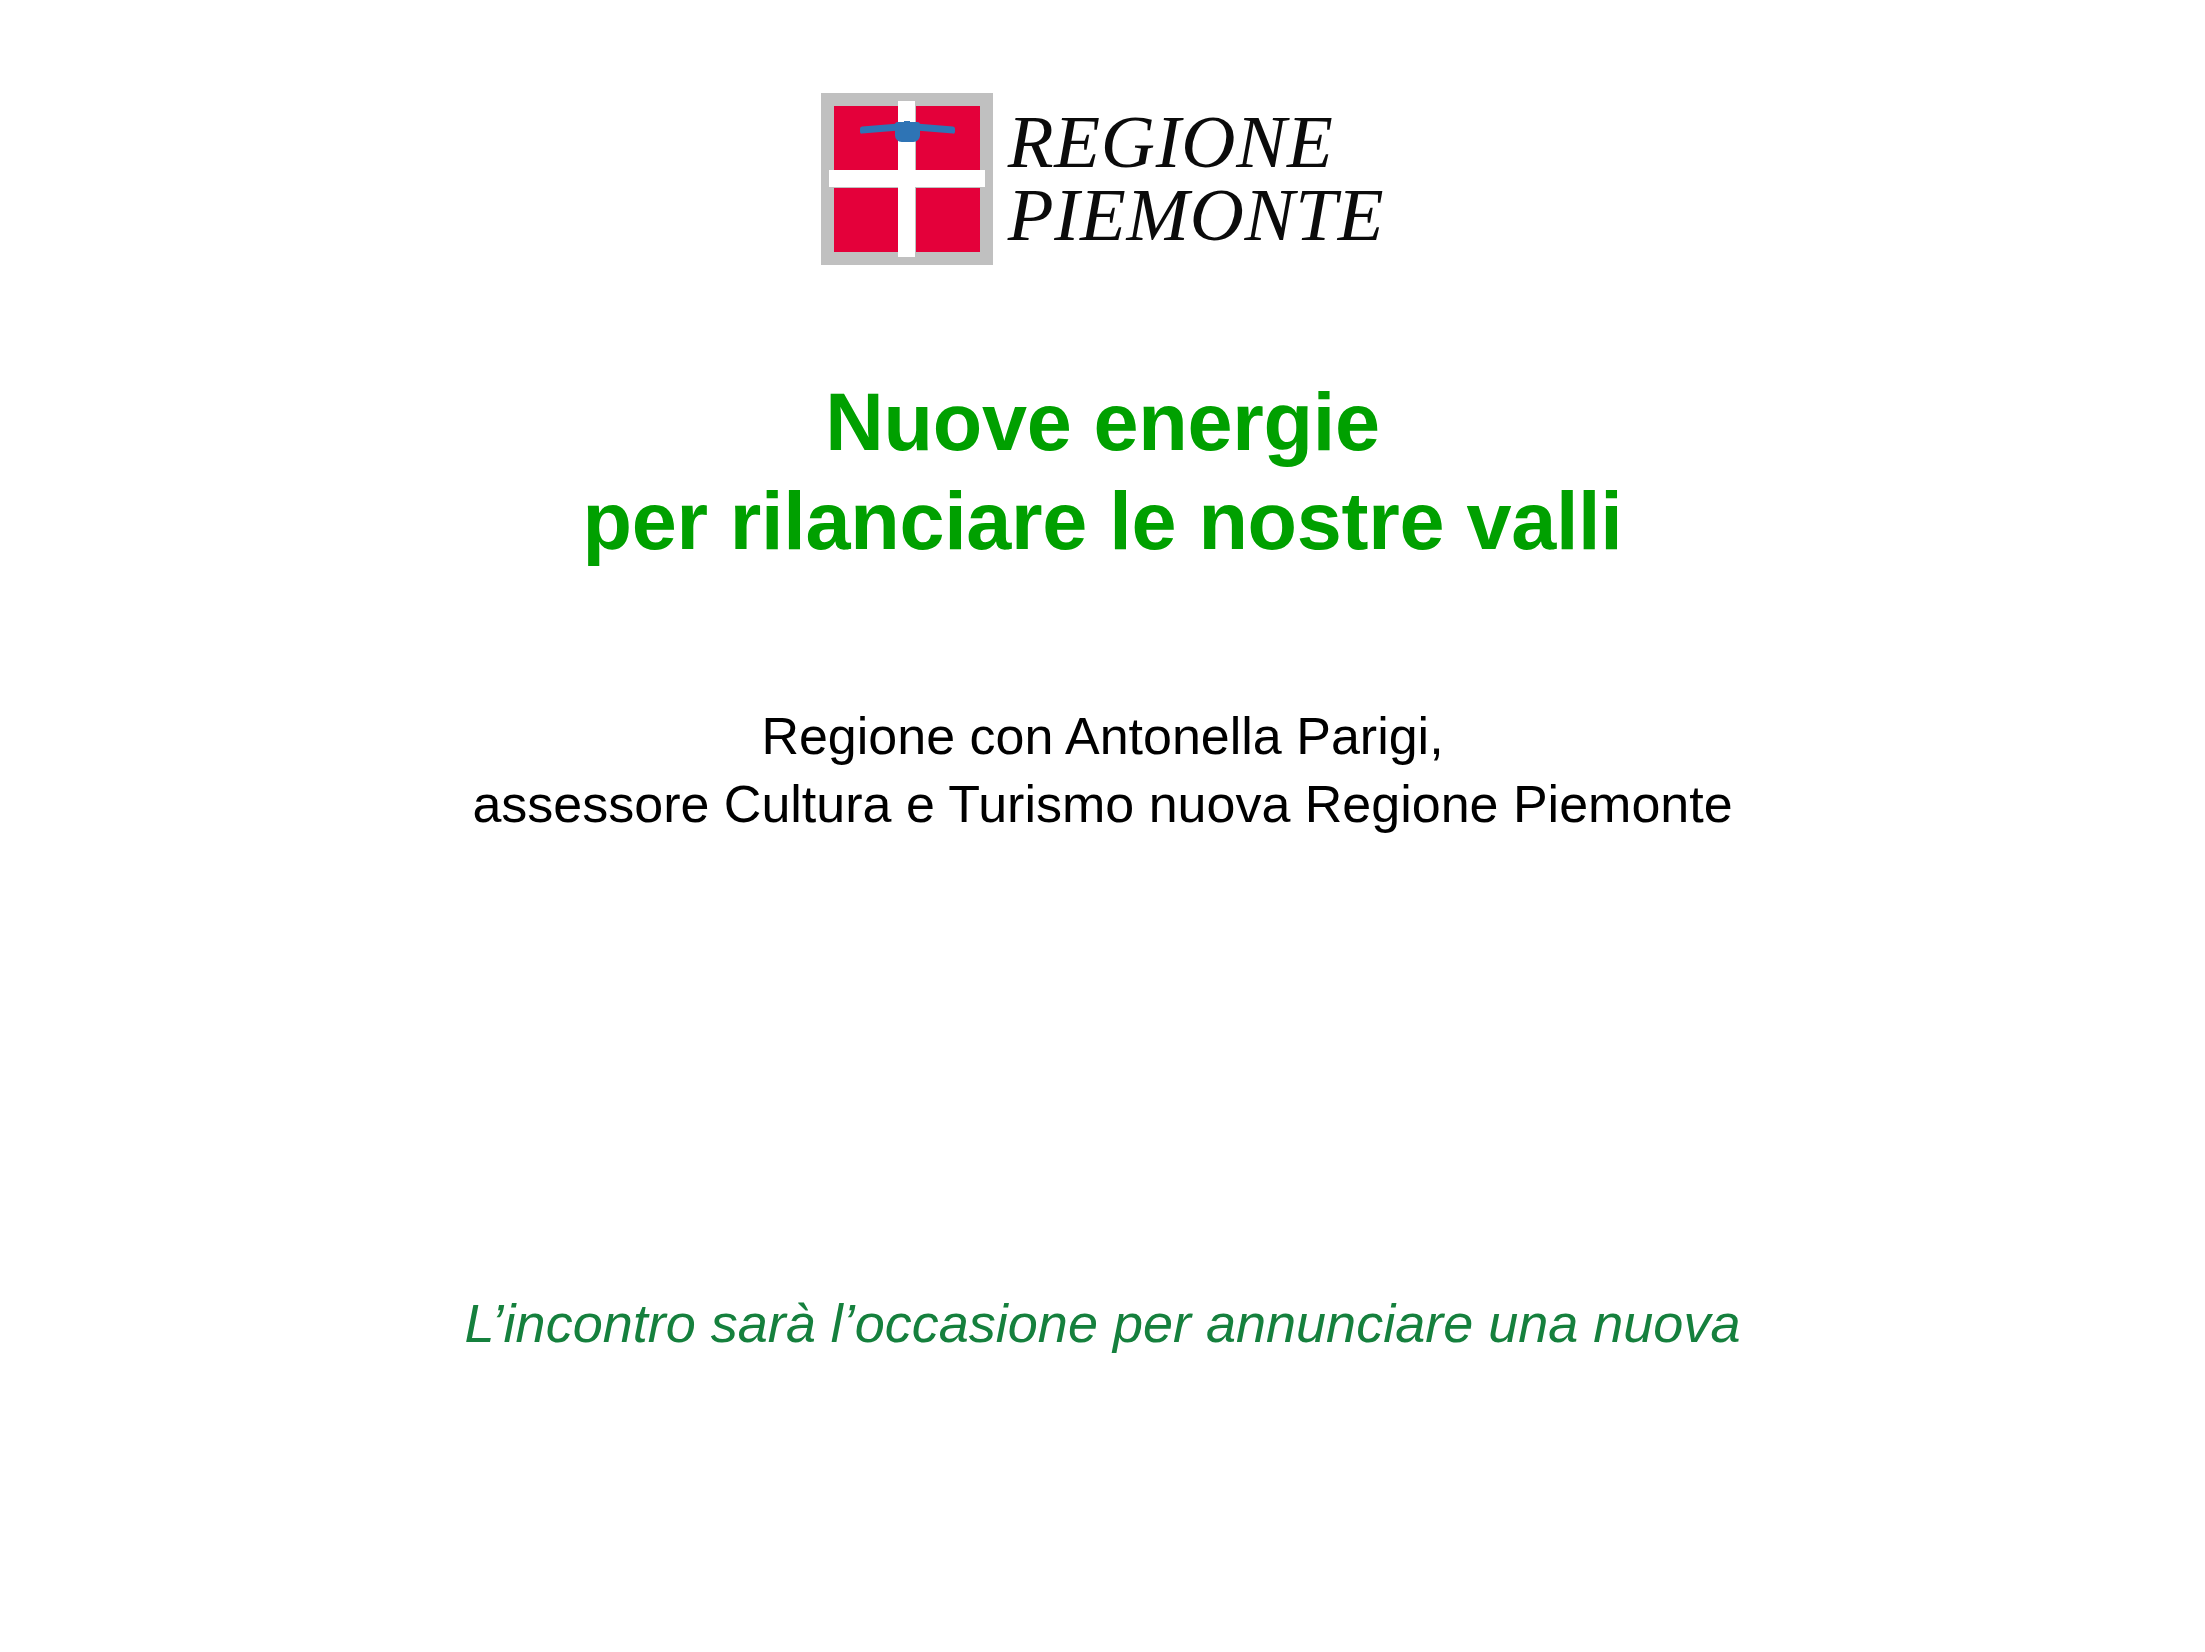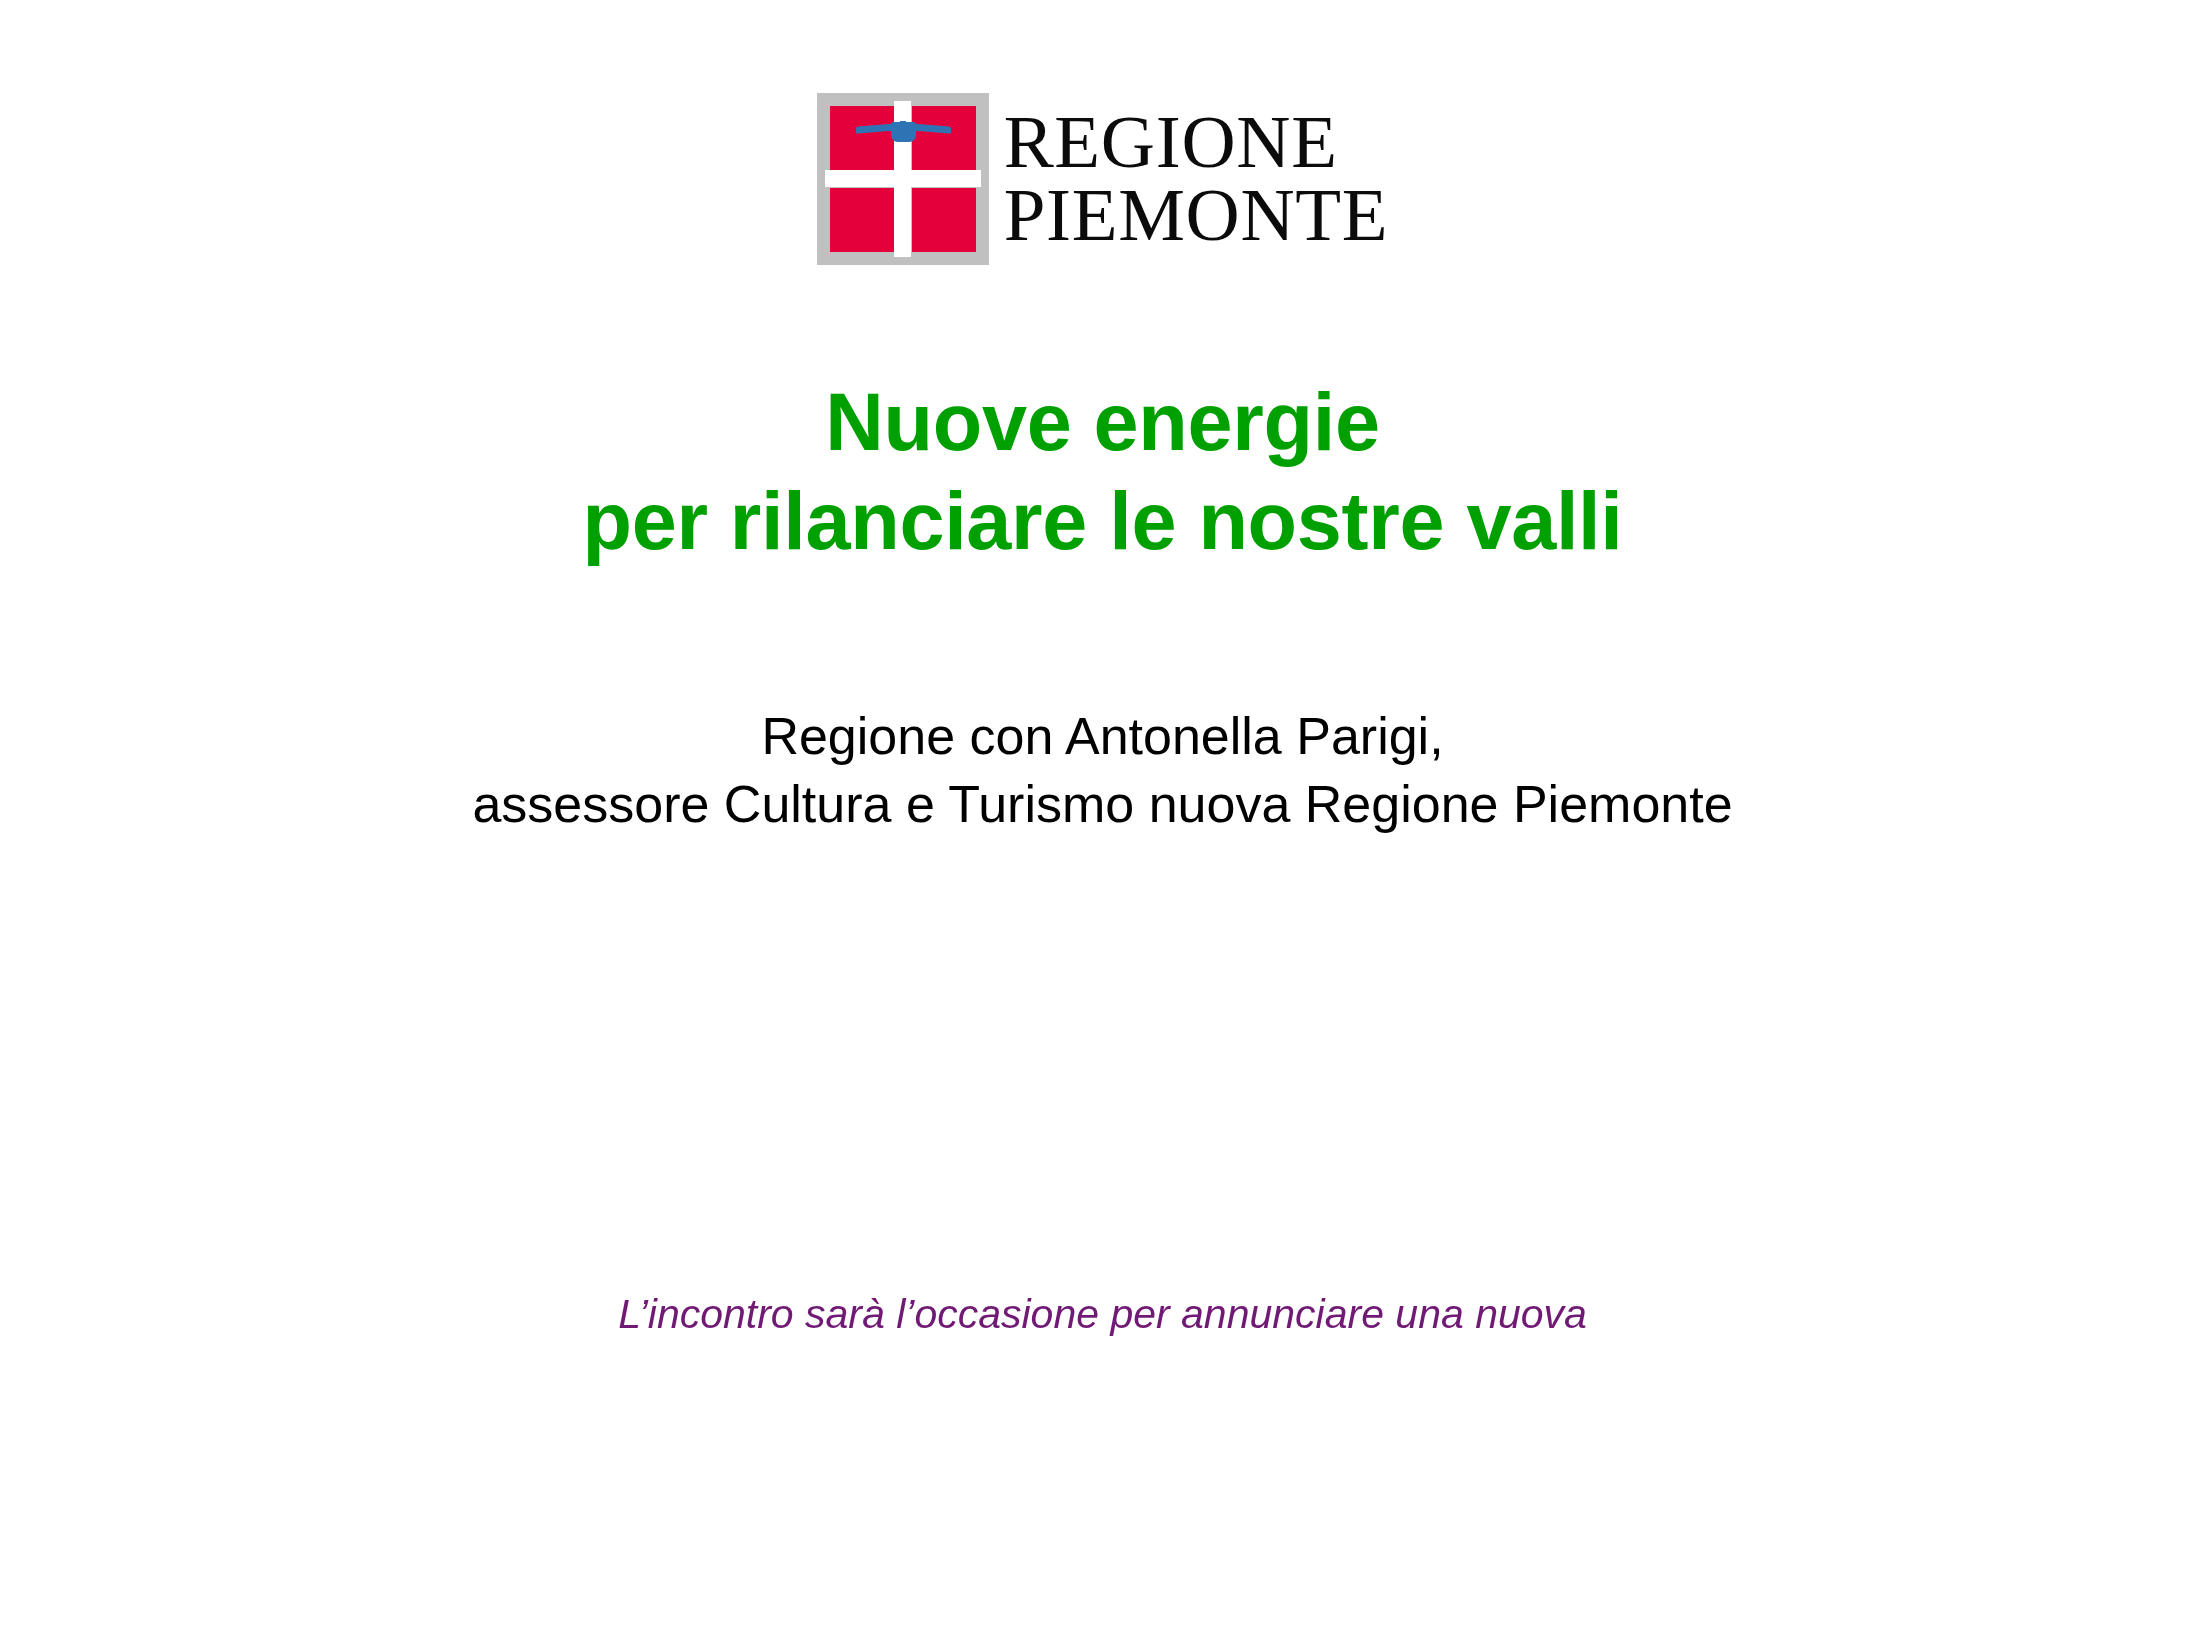--- a/index.html
+++ b/index.html
@@ -29,20 +29,21 @@
     top: 93px;
     left: 0;
     width: 100%;
     display: flex;
     justify-content: center;
     align-items: flex-start;
   }
   .logo-inner {
     display: flex;
     gap: 15px;
+    font-style: italic;
   }
   .crest {
     position: relative;
     width: 172px;
     height: 172px;
     background: #c0c0c0;
     flex: 0 0 auto;
   }
   .crest .sq {
     position: absolute;
@@ -156,23 +157,23 @@
     color: #000000;
   }
 
   .note {
     position: absolute;
     top: 1286px;
     left: 0;
     width: 100%;
     text-align: center;
     font-style: italic;
-    font-size: 41px;
+    font-size: 54px;
     line-height: 1.38;
-    color: #701a75;
+    color: #15803d;
   }
 
   .line { display: block; }
 </style>
 </head>
 <body>
 
 <div class="slide">
 
   <div class="logo-block">

